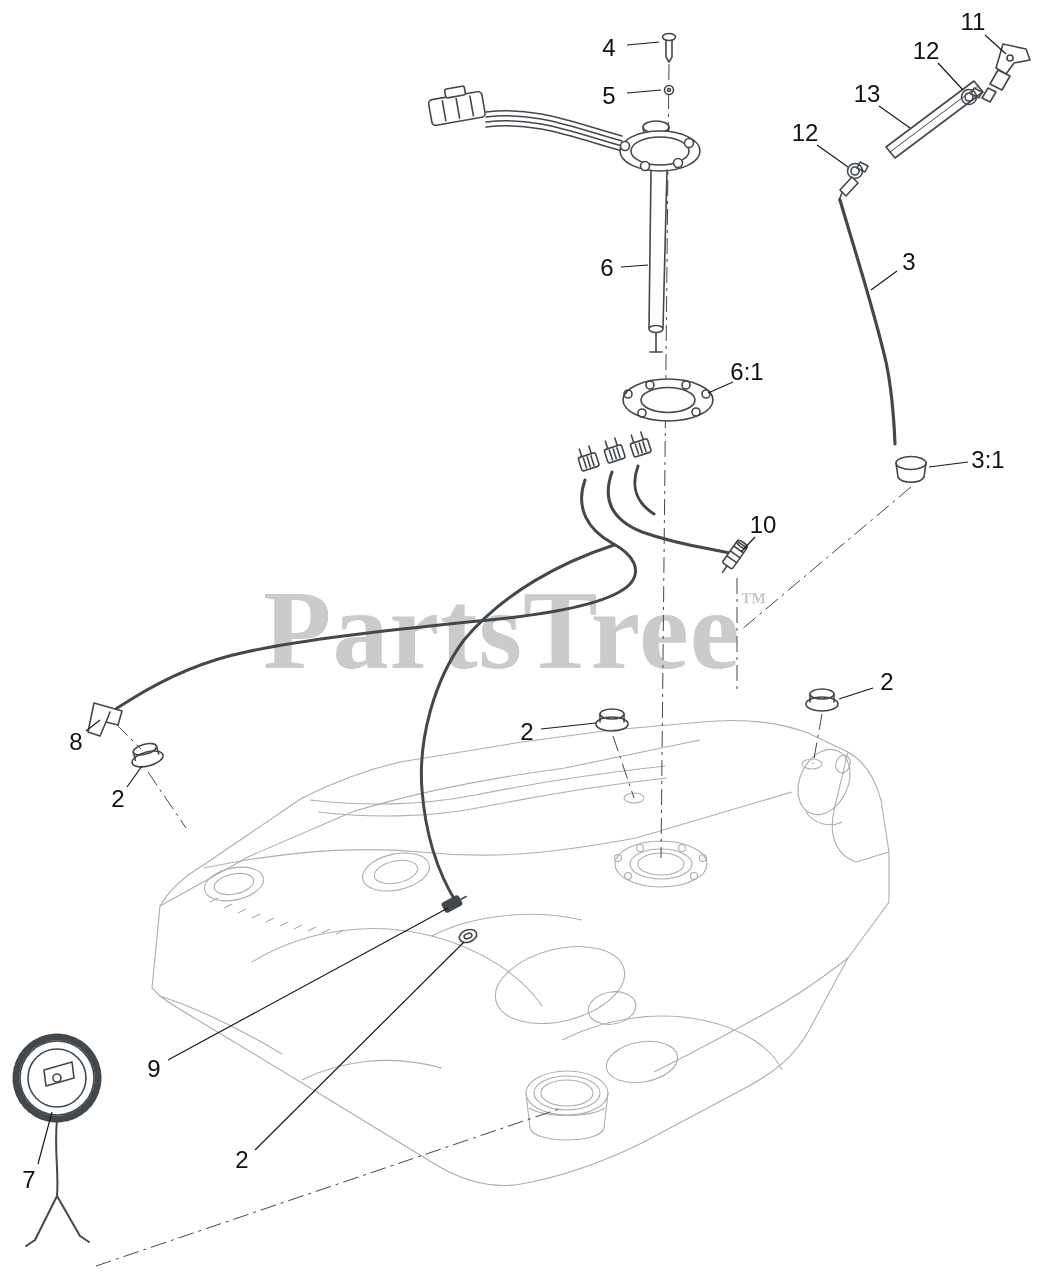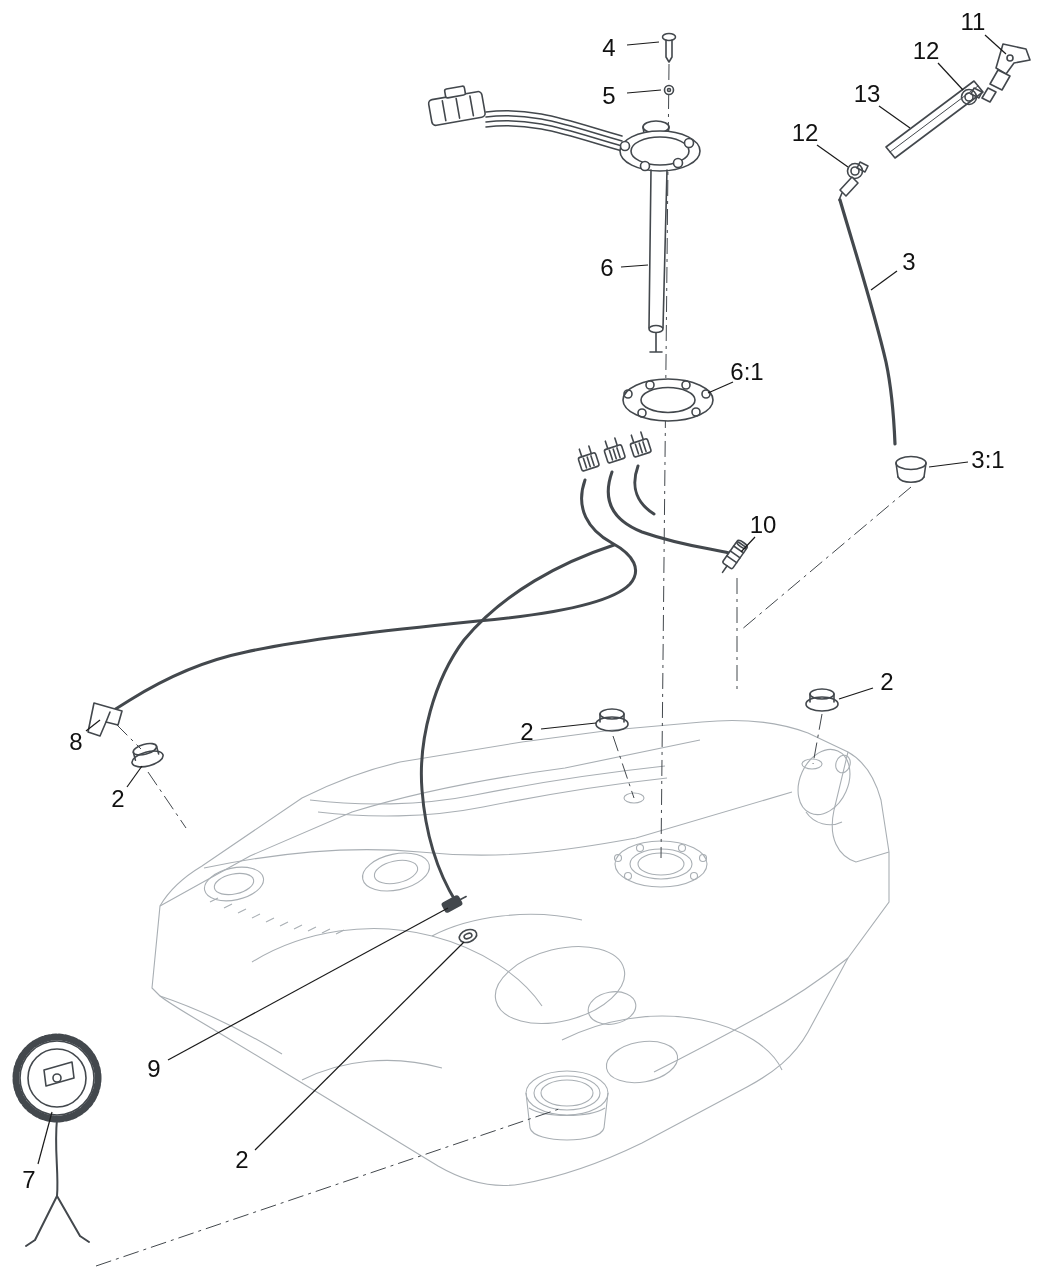--- a/index.html
+++ b/index.html
@@ -22,20 +22,21 @@
       stroke-dasharray:16 5 3 5;}
   #leader-layer line{stroke:var(--leader,#1a1a1a);stroke-width:1.2;}
   #callout-layer text{font-family:"Liberation Sans",sans-serif;font-size:24px;
       fill:var(--text,#111111);text-anchor:middle;dominant-baseline:central;}
 </style>
 </head>
 <body>
 
 <div class="stage">
 
+  <div class="watermark"><span>PartsTree</span><sup>™</sup></div>
 
   <svg class="diagram" width="1060" height="1280" viewBox="0 0 1060 1280">
 
     <defs>
       <g id="grommet">
         <ellipse cx="0" cy="2" rx="16" ry="7"></ellipse>
         <path d="M-12 -8 L-12 0 M12 -8 L12 0"></path>
         <ellipse class="fillw" cx="0" cy="-8" rx="12" ry="5"></ellipse>
       </g>
     </defs>

